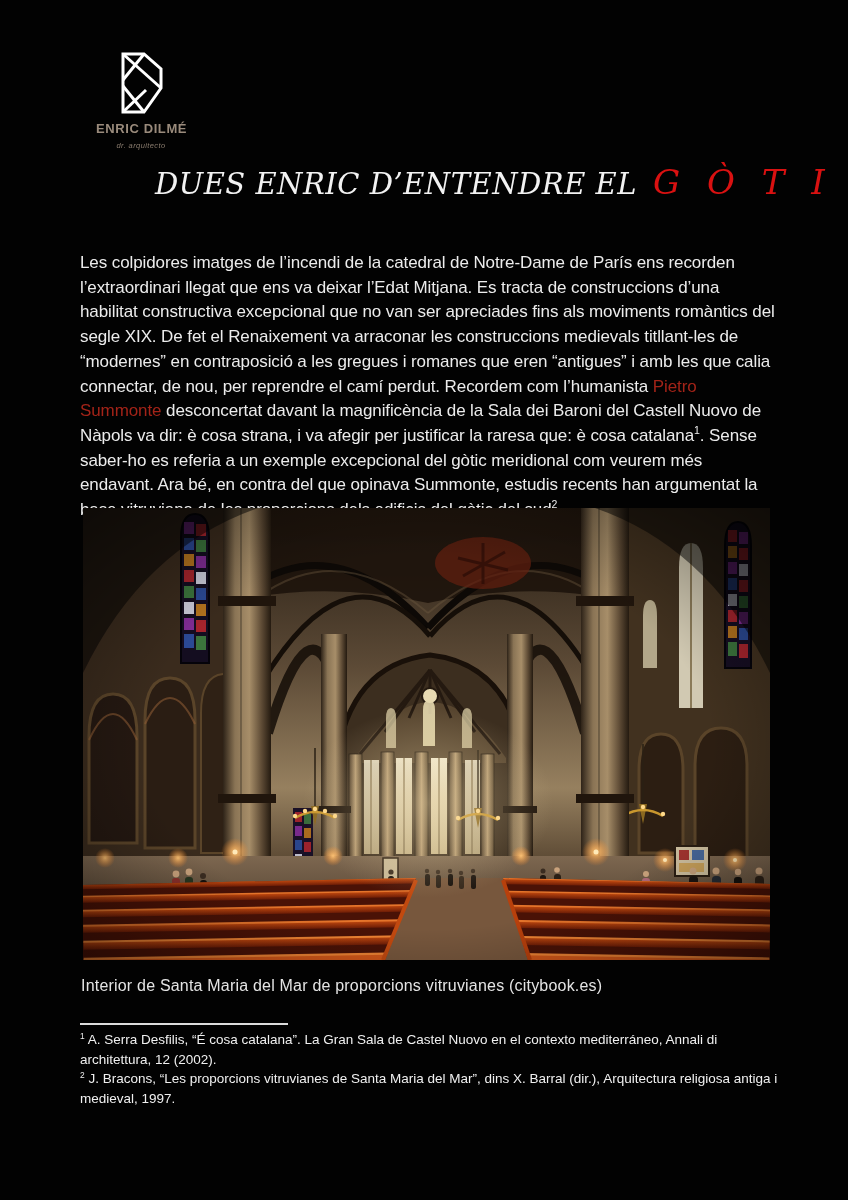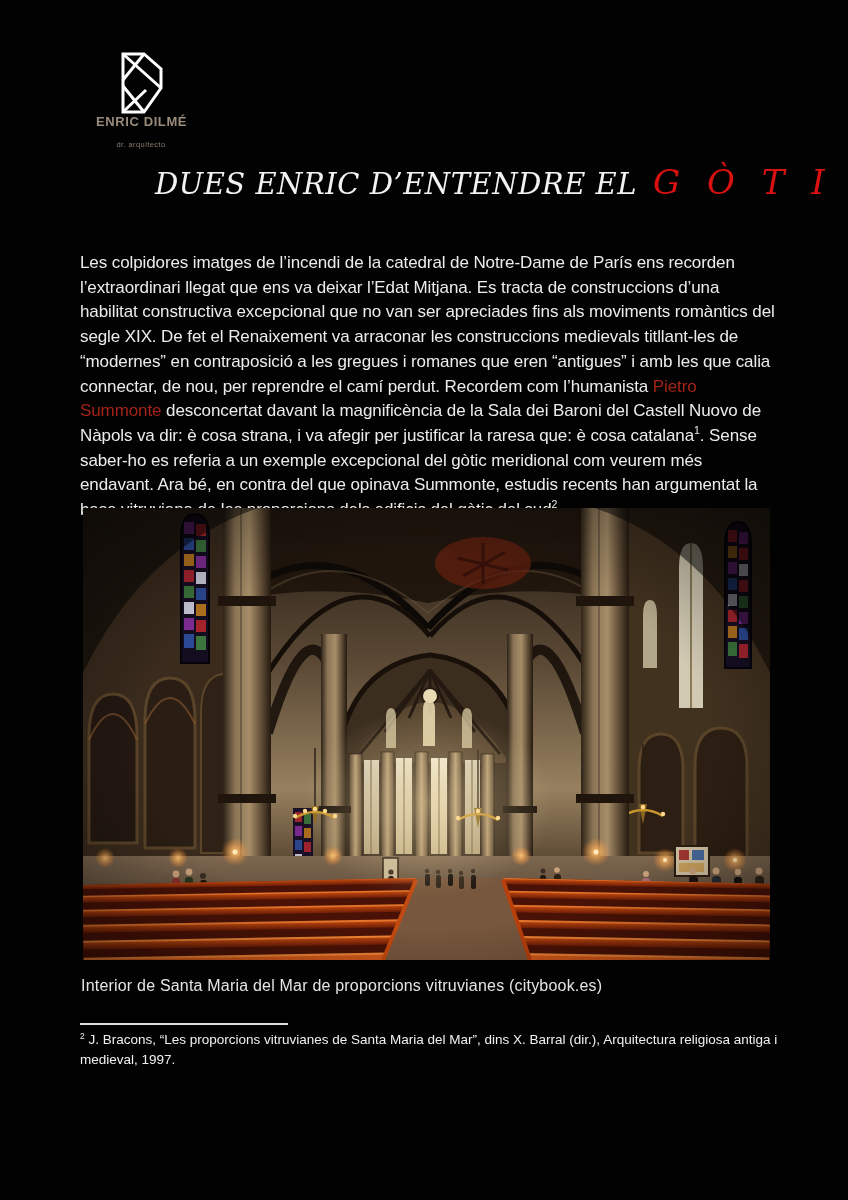--- a/index.html
+++ b/index.html
@@ -5,23 +5,23 @@
   html,body { margin:0; padding:0; background:#000; }
   .page {
     position:relative; width:848px; height:1200px;
     background:var(--background,#000);
     font-family:"Liberation Sans", sans-serif;
     overflow:hidden;
   }
   
   .logo { position:absolute; left:96px; top:52px; width:90px; text-align:center; }
   .logo svg { display:block; margin:0 auto; }
-  .logo-name { font-size:13px; font-weight:bold; letter-spacing:.6px;
+  .logo-name { margin-top:7px; font-size:13px; font-weight:bold; letter-spacing:.6px;
                color:var(--logo-tan,#9a8b7c); white-space:nowrap; }
-  .logo-sub { font-size:7.5px; letter-spacing:.4px; color:#8b7d6f; margin-top:11px; }
+  .logo-sub { font-size:7.5px; letter-spacing:.4px; color:#8b7d6f; margin-top:5px;font-style:italic; }
   
   .title { position:absolute; left:155px; top:162px; white-space:nowrap;
            font-family:"DejaVu Serif", serif; font-style:italic; }
   .title-main { font-size:29px; color:var(--title-white,#f2f2f2); letter-spacing:.5px; }
   .title-accent { font-size:34px; color:var(--title-red,#d91111); letter-spacing:8px;
                   margin-left:16px; }
   
   .body-text { position:absolute; left:80px; top:251px; width:700px;
                font-size:17px; line-height:24.7px; color:var(--body-text,#ececec);
                letter-spacing:-0.1px; text-align:left; }
@@ -381,16 +381,17 @@
       <rect x="0" y="0" width="687" height="452" fill="url(#vign)"></rect>
       <path d="M0,0 H175 Q60,40 0,165 Z" fill="rgba(0,0,0,.5)"></path>
       <path d="M687,0 H512 Q627,40 687,165 Z" fill="rgba(0,0,0,.5)"></path>
     </svg>
   </div>
 
   <div class="caption">Interior de Santa Maria del Mar de proporcions vitruvianes (citybook.es)</div>
 
   <div class="footnote-rule"></div>
   <div class="footnotes">
+    <p><sup>1</sup><span> A. Serra Desfilis, “É cosa catalana”. La Gran Sala de Castel Nuovo en el contexto mediterráneo, </span><span class="italic">Annali di architettura</span><span>, 12 (2002).</span></p>
     <p><sup>2</sup><span> J. Bracons, “Les proporcions vitruvianes de Santa Maria del Mar”, dins X. Barral (dir.), </span><span class="italic">Arquitectura religiosa antiga i medieval</span><span>, 1997.</span></p>
   </div>
 
 </div>
 
 </body></html>

